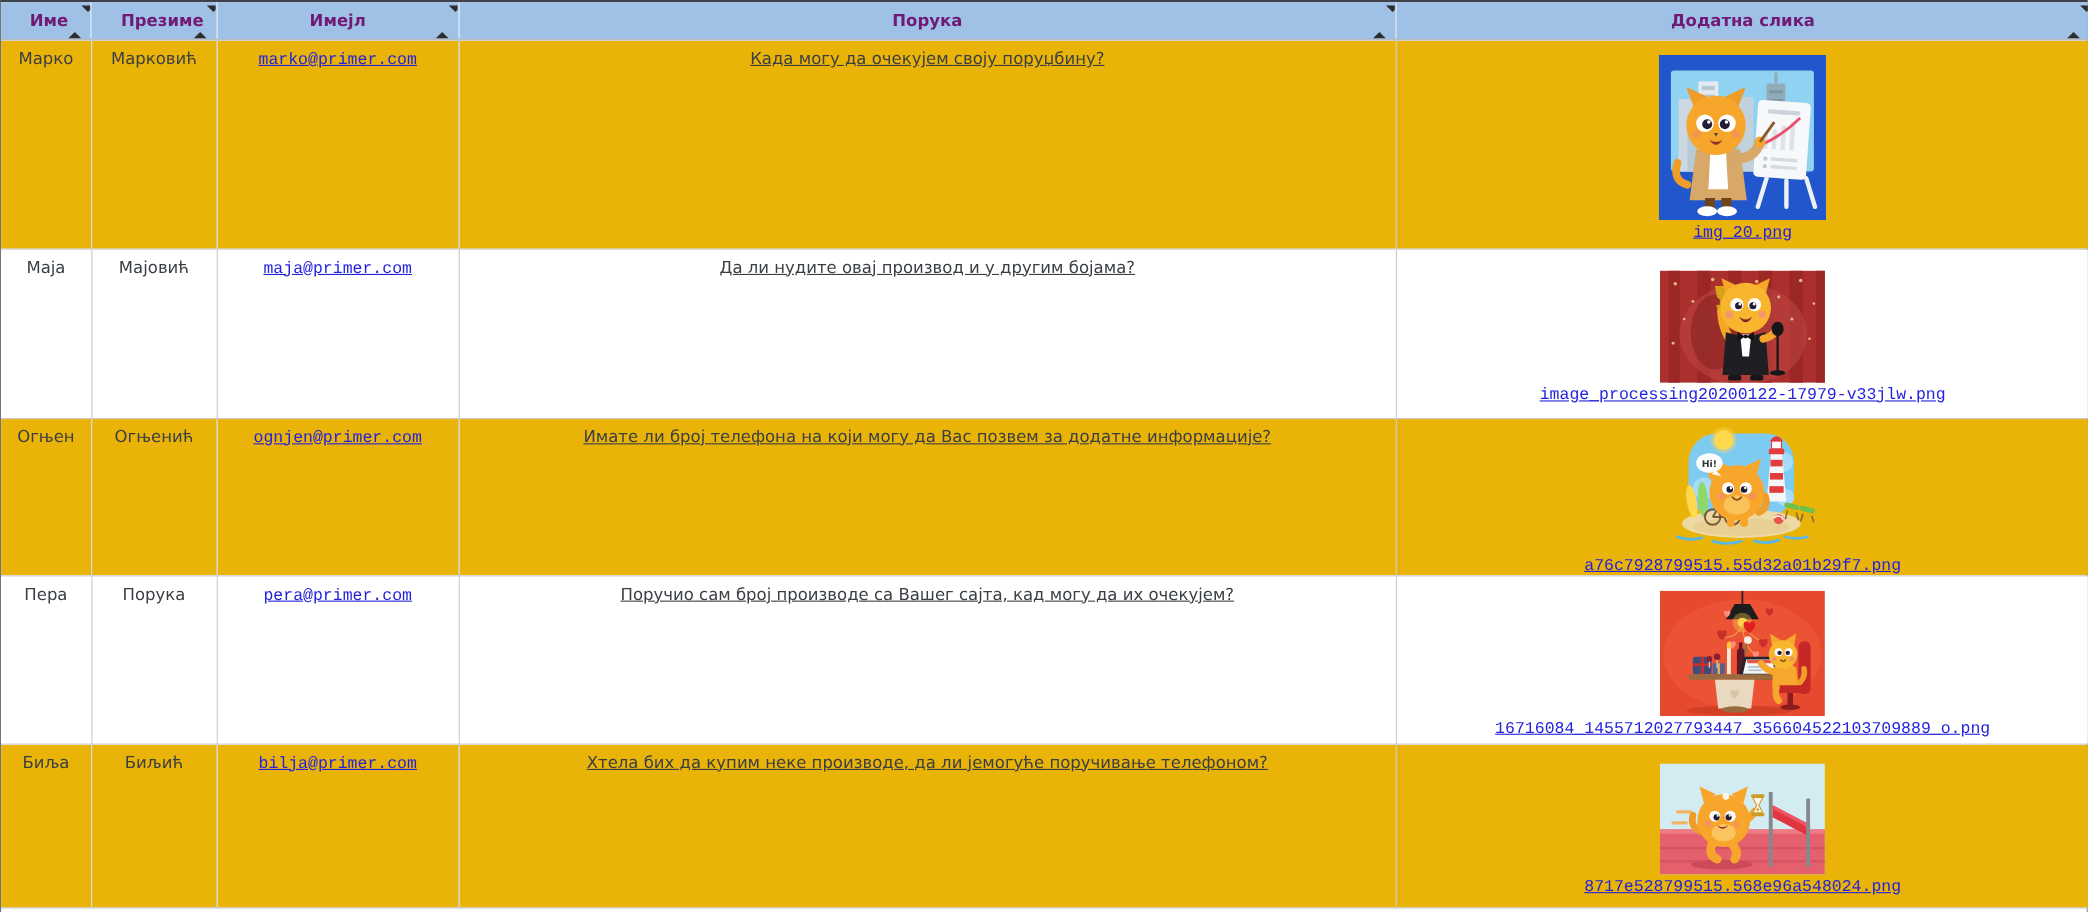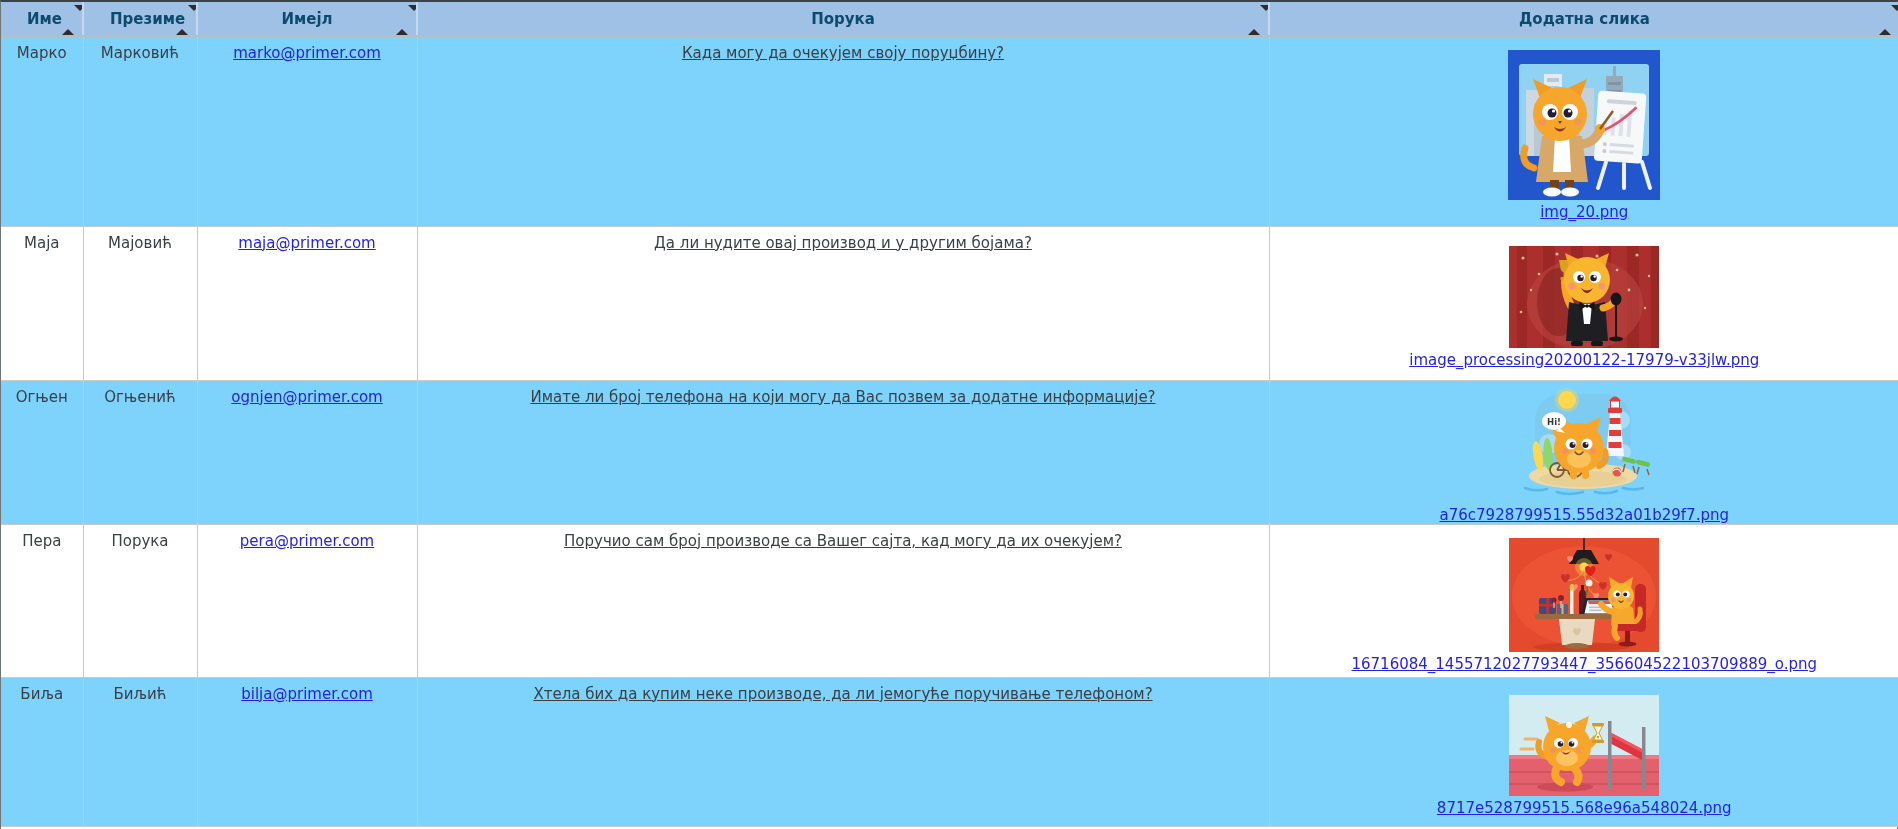--- a/index.html
+++ b/index.html
@@ -11,44 +11,44 @@
   .page{
     width:1898px;height:829px;box-sizing:border-box;
     border-top:2px solid #3c4247;border-left:1px solid #70757a;border-right:1px solid #70757a;
   }
   table.data-table{
     width:100%;border-collapse:collapse;table-layout:fixed;
   }
   thead th{
     background:#a0c1e6;
     height:32px;
-    font-size:15px;font-weight:bold;color:#0c4a6e;
+    font-size:15px;font-weight:bold;color:#701a75;
     text-align:center;vertical-align:middle;
     position:relative;
     padding:0 26px;
     border-right:2px solid #c7d8ee;
     border-bottom:2px solid #bcbcbc;
     cursor:pointer;
     white-space:nowrap;
     overflow:hidden;
   }
   thead th:last-child{border-right:none;}
   tbody td{
     vertical-align:top;text-align:center;
     padding:7px 6px 0 6px;
     font-size:15px;color:#3a3f44;
     border-right:1px solid #c9c9c9;
     border-bottom:1px solid #c9c9c9;
     overflow:hidden;
   }
   tbody td:last-child{border-right:none;}
-  tr.row-odd{background:#7dd3fc;}
+  tr.row-odd{background:#eab308;}
   tr.row-even{background:#ffffff;}
   a.email-link,a.file-link{
-    color:#2323dd;text-decoration:underline;cursor:pointer;
+    color:#2323dd;text-decoration:underline;cursor:pointer;font-family:Liberation Mono, monospace;
   }
   .sort{
     position:absolute;right:7px;top:50%;margin-top:-8px;width:13px;height:16px;
   }
   .sort .tri{width:0;height:0;border-left:6px solid transparent;border-right:6px solid transparent;margin:0 auto;}
   .sort .up{border-bottom:6px solid #2d2d2d;margin-bottom:3px;}
   .sort .down{border-top:6px solid #2d2d2d;}
   .thumb{display:block;margin:0 auto;}
   .thumb svg{display:block;}
   .mt6{margin-top:6px;} .mt12{margin-top:12px;} .mt0{margin-top:0;} .mt10{margin-top:10px;}

